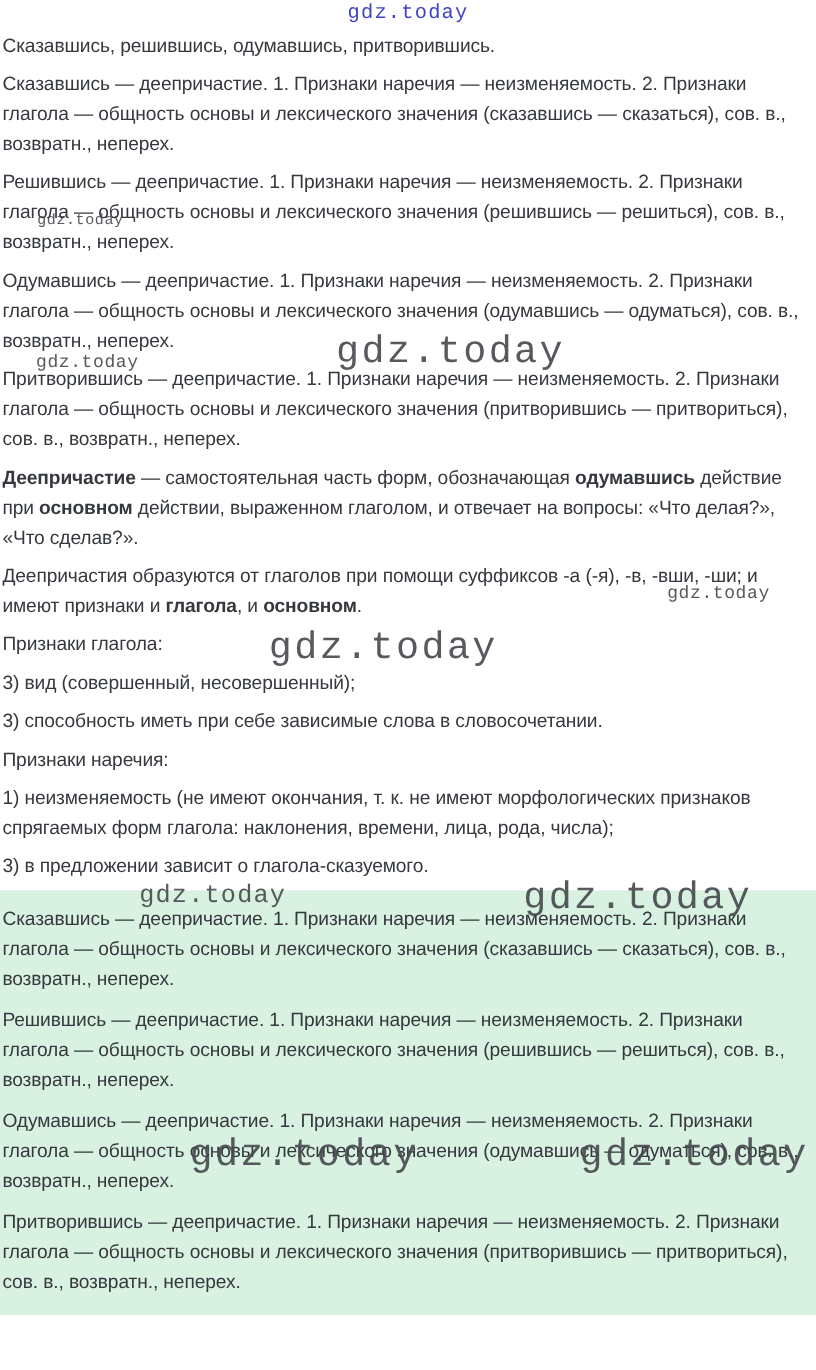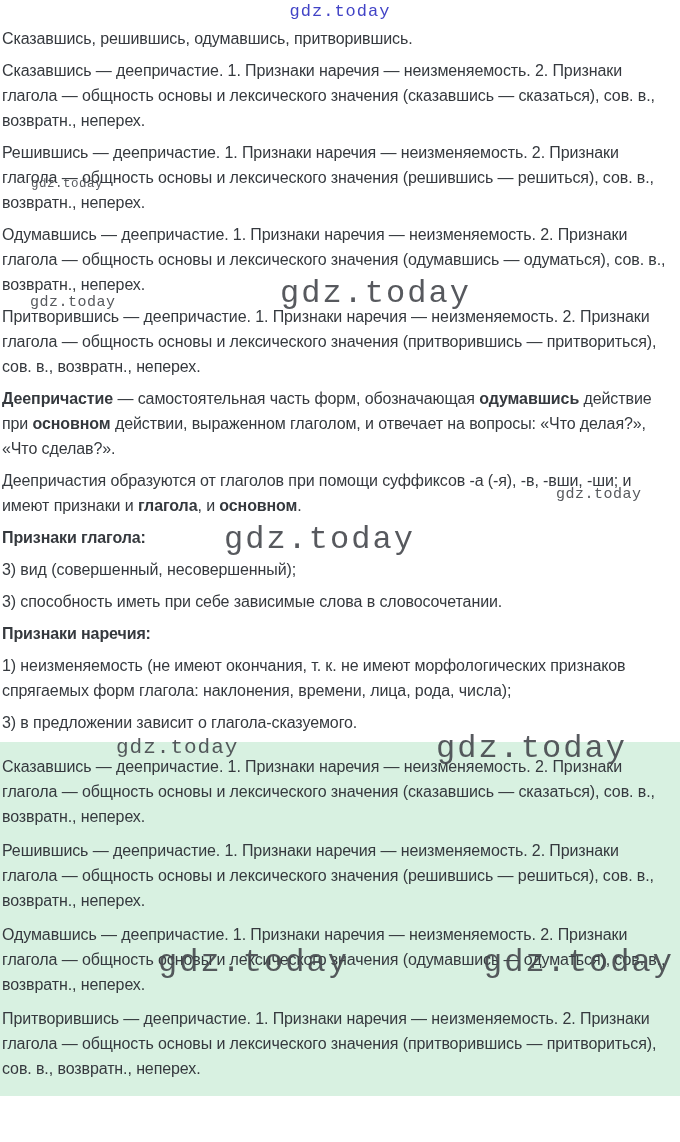--- a/index.html
+++ b/index.html
@@ -15,21 +15,21 @@
     color:var(--text-color);
     font-family:"Liberation Sans","DejaVu Sans",sans-serif;
     font-size:16px;
     line-height:25px;
     overflow:hidden;
     position:relative;
     letter-spacing:-0.1px;
   }
   .content{padding:26px 4px 0 2px;}
   .content p{margin:0 0 7px 0;}
-  p.hd{font-weight:bold;}
+  p.hd{font-weight:normal;}
   b{font-weight:bold;}
   .answer-block{
     background:var(--answer-bg);
     padding:12px 4px 6px 2px;
     width:680px;
     min-height:330px;
   }
   .answer-block p{margin:0 0 9px 0;}
   
   .wm{

